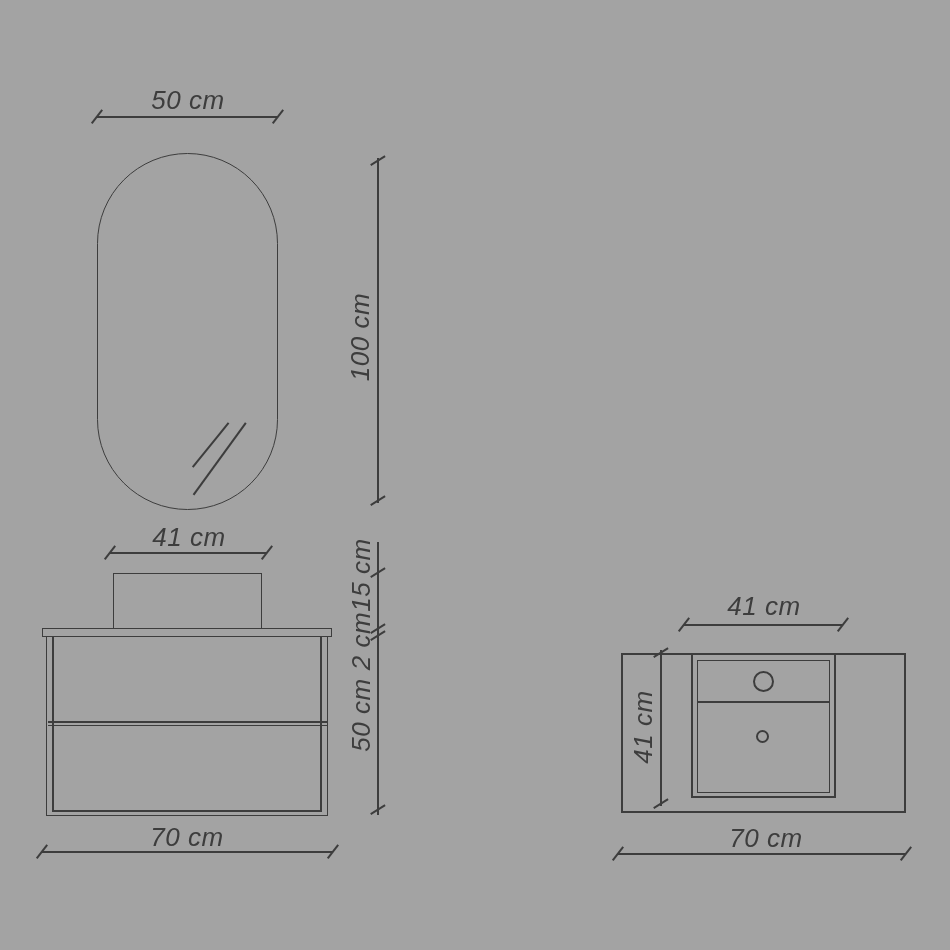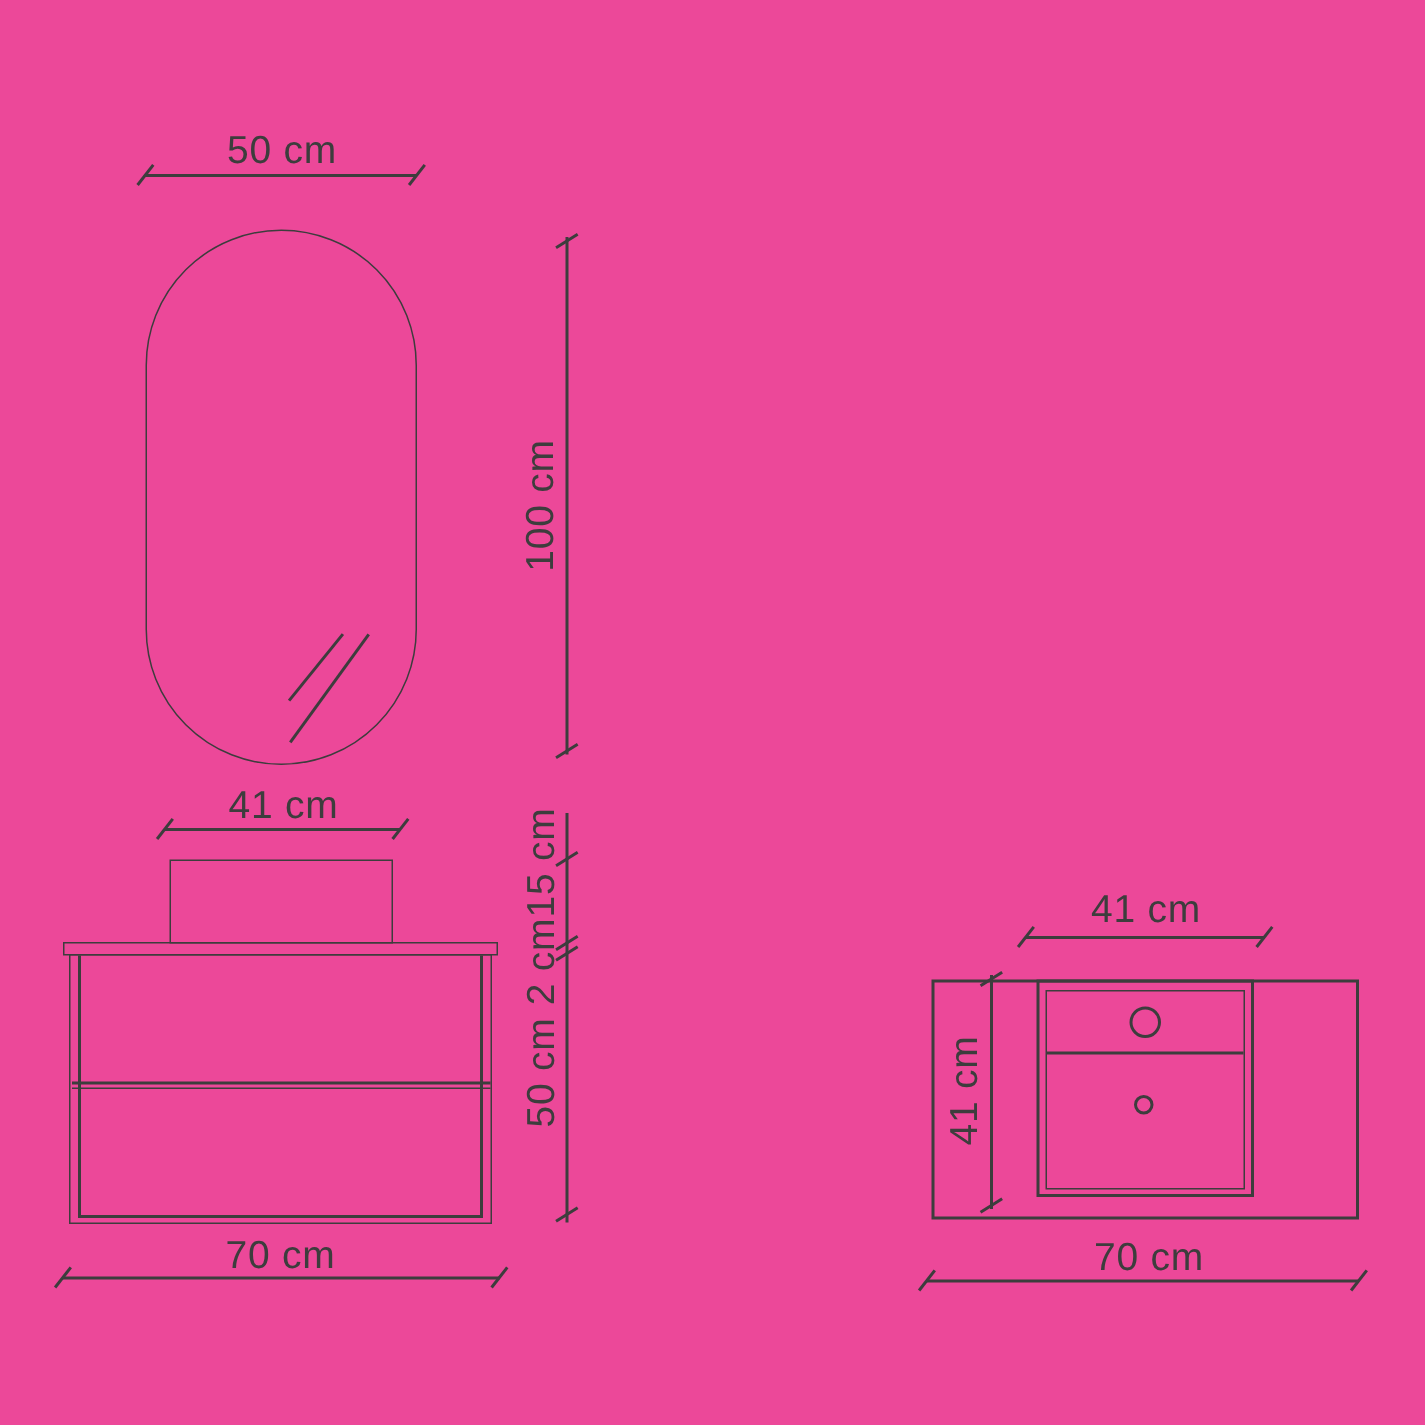--- a/index.html
+++ b/index.html
@@ -1,18 +1,18 @@
 <!DOCTYPE html>
 <html><head>
 <meta charset="utf-8">
 <style>
   html,body{margin:0;padding:0;background:#ffffff;}
   .canvas{
-    position:relative;width:950px;height:950px;background:#ec4899;
-    font-family:"Liberation Sans", sans-serif;color:#3d3d3d;overflow:hidden;
+    position:relative;width:950px;height:950px;background:#a3a3a3;
+    font-family:"Liberation Sans", sans-serif;color:#3d3d3d;overflow:hidden;font-style:italic;
   }
   .hline{position:absolute;height:1.6px;background:#3d3d3d;}
   .vline{position:absolute;width:1.6px;background:#3d3d3d;}
   .rect{position:absolute;border:1.6px solid #3d3d3d;box-sizing:border-box;background:transparent;}
   .thick{border-width:2px;}
   .pill{border-radius:95px;}
   .circle{position:absolute;border:2px solid #3d3d3d;border-radius:50%;box-sizing:border-box;}
   .label{
     position:absolute;font-size:26px;letter-spacing:0.5px;white-space:nowrap;
     transform:translate(-50%,-50%);color:#3d3d3d;

